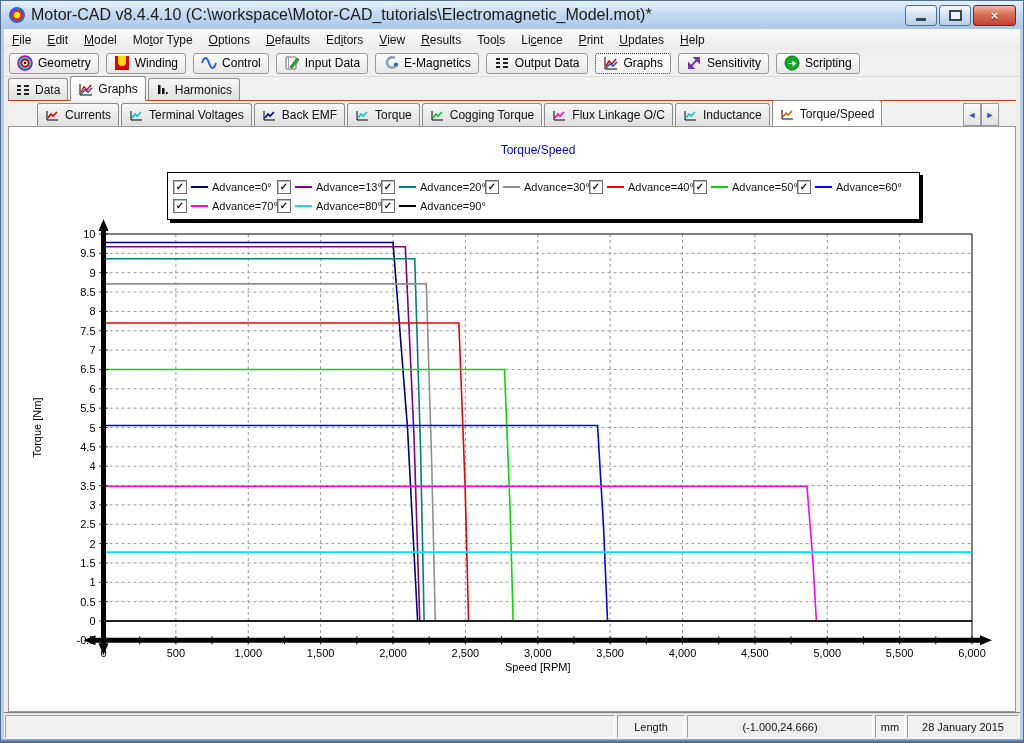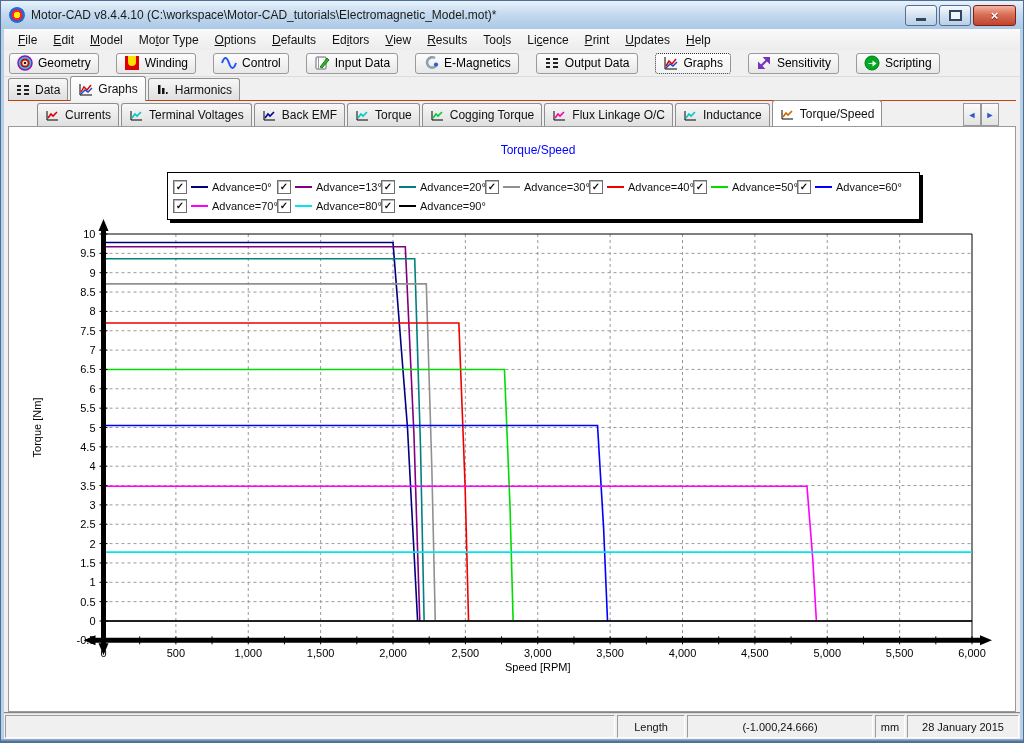--- a/index.html
+++ b/index.html
@@ -5,37 +5,37 @@
   html,body{margin:0;padding:0;}
   body{width:1024px;height:743px;position:relative;overflow:hidden;
        font-family:"Liberation Sans",sans-serif;background:#b8d0ea;font-size:12px;color:#111;}
   
   .win-edge{position:absolute;inset:0;border:1px solid #4e6e93;pointer-events:none;z-index:50;}
   .win-bottom{position:absolute;left:0;right:0;bottom:0;height:4px;background:linear-gradient(#9dbbdd,#27496f);z-index:40;}
   .titlebar{position:absolute;left:1px;top:1px;right:1px;height:28px;
             background:linear-gradient(#e8f2fb,#c6daf0 45%,#abc8e6);display:flex;align-items:center;padding-left:8px;gap:6px;}
   .app-icon{width:16px;height:16px;border-radius:50%;flex:0 0 16px;
             background:radial-gradient(circle at 50% 50%,#fff200 0 3px,#ff2a00 3px 5px,#8a2be2 5px 6.5px,#0f7ac0 6.5px 8px,rgba(0,0,0,0) 8px);}
-  .title-text{font-size:12px;color:#1a1a1a;white-space:nowrap;}
+  .title-text{font-size:16px;color:#1a1a1a;white-space:nowrap;}
   .winbtns{position:absolute;right:8px;top:5px;display:flex;gap:2px;}
   .wbtn{width:30px;height:19px;border:1px solid #53708f;border-radius:3px;
         background:linear-gradient(#f6fafd,#d4e2f1 50%,#b9cfe6);display:flex;align-items:center;justify-content:center;}
   .wbtn.close{width:41px;background:linear-gradient(#f1b4a4,#da6f56 45%,#bf4330);border-color:#7e2012;}
   .g-min{width:10px;height:3px;background:#31475e;margin-top:7px;}
   .g-max{width:9px;height:7px;border:2px solid #31475e;background:#eef4fa;}
   .g-x{color:#fff;font-weight:bold;font-size:13px;line-height:13px;text-shadow:0 1px 1px #6b1a0c;}
   .client{position:absolute;left:4px;top:29px;right:4px;bottom:6px;background:#f0f0f0;}
   
   .menubar{position:absolute;left:4px;top:29px;right:4px;height:21px;background:linear-gradient(#fafafa,#ececec);
-           display:flex;align-items:center;padding-left:6px;}
+           display:flex;align-items:center;}
   .menu-item{padding:3px 8px;white-space:nowrap;}
   .menu-item u{text-decoration:underline;}
   
   .toolbar{position:absolute;left:4px;top:50px;right:4px;height:26px;background:#f0f0f0;
-           display:flex;align-items:center;padding-left:5px;gap:17px;border-bottom:1px solid #dcdcdc;}
+           display:flex;align-items:center;padding-left:5px;gap:7px;border-bottom:1px solid #dcdcdc;}
   .tbtn{height:21px;display:flex;align-items:center;gap:5px;padding:0 7px;font-size:12px;
         background:linear-gradient(#fdfdfd,#e7e7e7);border:1px solid #9a9a9a;border-radius:3px;white-space:nowrap;}
   .tbtn.selected{border:1px dotted #333;background:linear-gradient(#ffffff,#f2f2f2);}
   
   .tabrow1{position:absolute;left:8px;top:76px;right:8px;height:24px;display:flex;align-items:flex-end;border-bottom:1px solid #c2410c;}
   .tabrow2{position:absolute;left:29px;top:100px;width:934px;height:26px;display:flex;align-items:flex-end;overflow:hidden;padding-left:8px;}
   .tab{height:21px;display:flex;align-items:center;gap:5px;padding:0 7px;margin-right:2px;font-size:12px;white-space:nowrap;
        background:linear-gradient(#f7f7f7,#dfdfdf);border:1px solid #8e8e8e;border-bottom:none;border-radius:3px 3px 0 0;}
   .tabrow1 .tab.selected{height:24px;background:linear-gradient(#ffffff,#f3f3f3);margin-bottom:-1px;z-index:3;position:relative;}
   .tabrow2 .tab{height:22px;}

